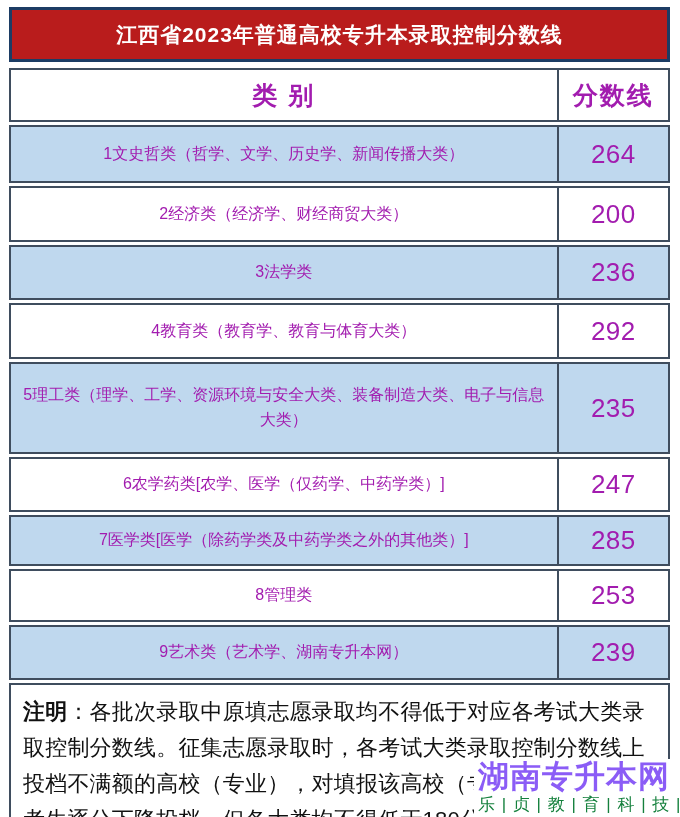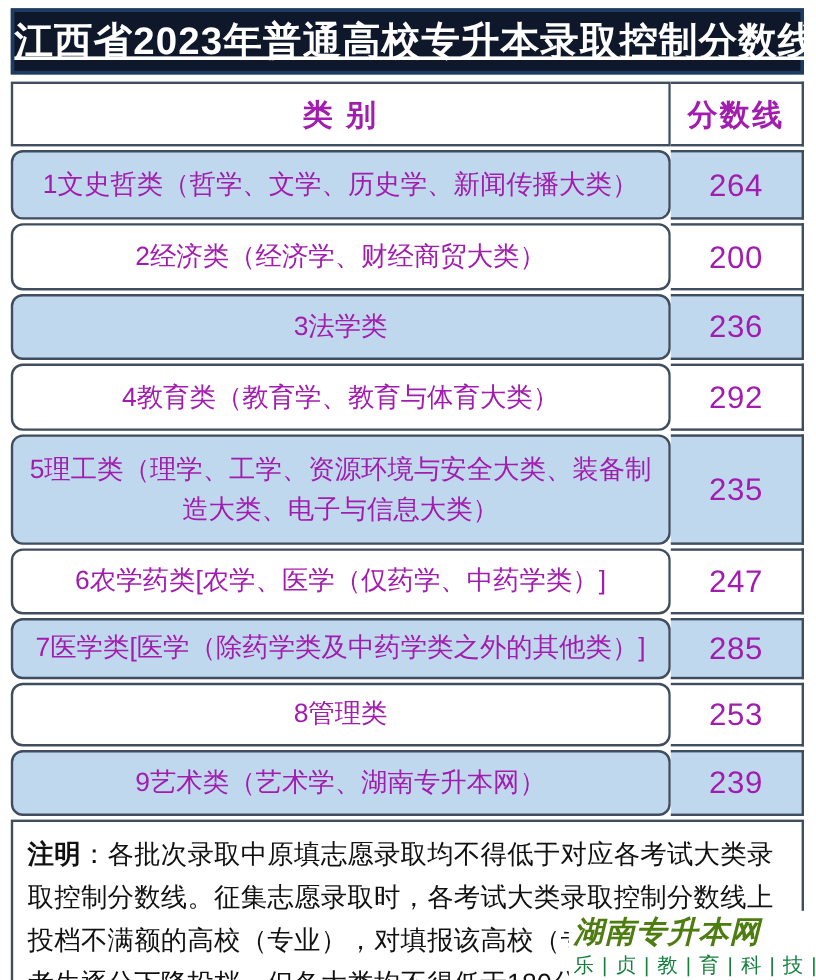--- a/index.html
+++ b/index.html
@@ -11,30 +11,29 @@
   }
   .page {
     position: relative;
     width: 680px; height: 817px;
     background: #ffffff;
   }
   .title-bar {
     position: absolute;
     left: 9px; top: 7px;
     width: 655px; height: 49px;
-    background: #0f172a;
+    background: #b91c1c;
     border: 3px solid #1C3C64;
     color: #ffffff;
     font-weight: bold;
-    font-size: 32px;
+    font-size: 21px;
     line-height: 49px;
     text-align: center;
     letter-spacing: 1px;
     white-space: nowrap;
-    text-decoration: underline;
   }
   table.score-table {
     position: absolute;
     left: 9px; top: 65px;
     width: 661px;
     border-collapse: separate;
     border-spacing: 0 3px;
     table-layout: fixed;
   }
   col.c-cat   { width: 543px; }
@@ -48,24 +47,23 @@
     overflow: hidden;
   }
   .score-table th + th, .score-table td + td { border-left: 0; }
   .score-table th {
     height: 50px;
     font-size: 25px;
     font-weight: bold;
     letter-spacing: 2px;
   }
   .score-table td.cat {
-    font-size: 22px;
+    font-size: 16px;
     line-height: 1.55;
     padding: 2px 6px;
-    border-radius: 10px;
   }
   .score-table td.score {
     font-size: 26px;
     letter-spacing: 0.5px;
   }
   tr.h50 td { height: 50px; }
   tr.h48 td { height: 48px; }
   tr.h47 td { height: 47px; }
   tr.h45 td { height: 45px; }
   tr.h43 td { height: 43px; margin-left: 46px; }
@@ -87,27 +85,26 @@
     right: 0; bottom: 0;
     width: 202px; height: 58px;
     background: #ffffff;
     z-index: 10;
     padding-left: 4px;
     display: flex;
     flex-direction: column;
     justify-content: flex-start;
   }
   .wm-main {
-    color: #4d7c0f;
-    font-size: 25px;
+    color: #8b5cf6;
+    font-size: 31px;
     font-weight: bold;
     line-height: 36px;
     white-space: nowrap;
     letter-spacing: 1px;
-    font-style: italic;
   }
   .wm-sub {
     color: #15803d;
     font-size: 17px;
     line-height: 20px;
     white-space: nowrap;
     letter-spacing: 1px;
   }
 </style>
 </head>

